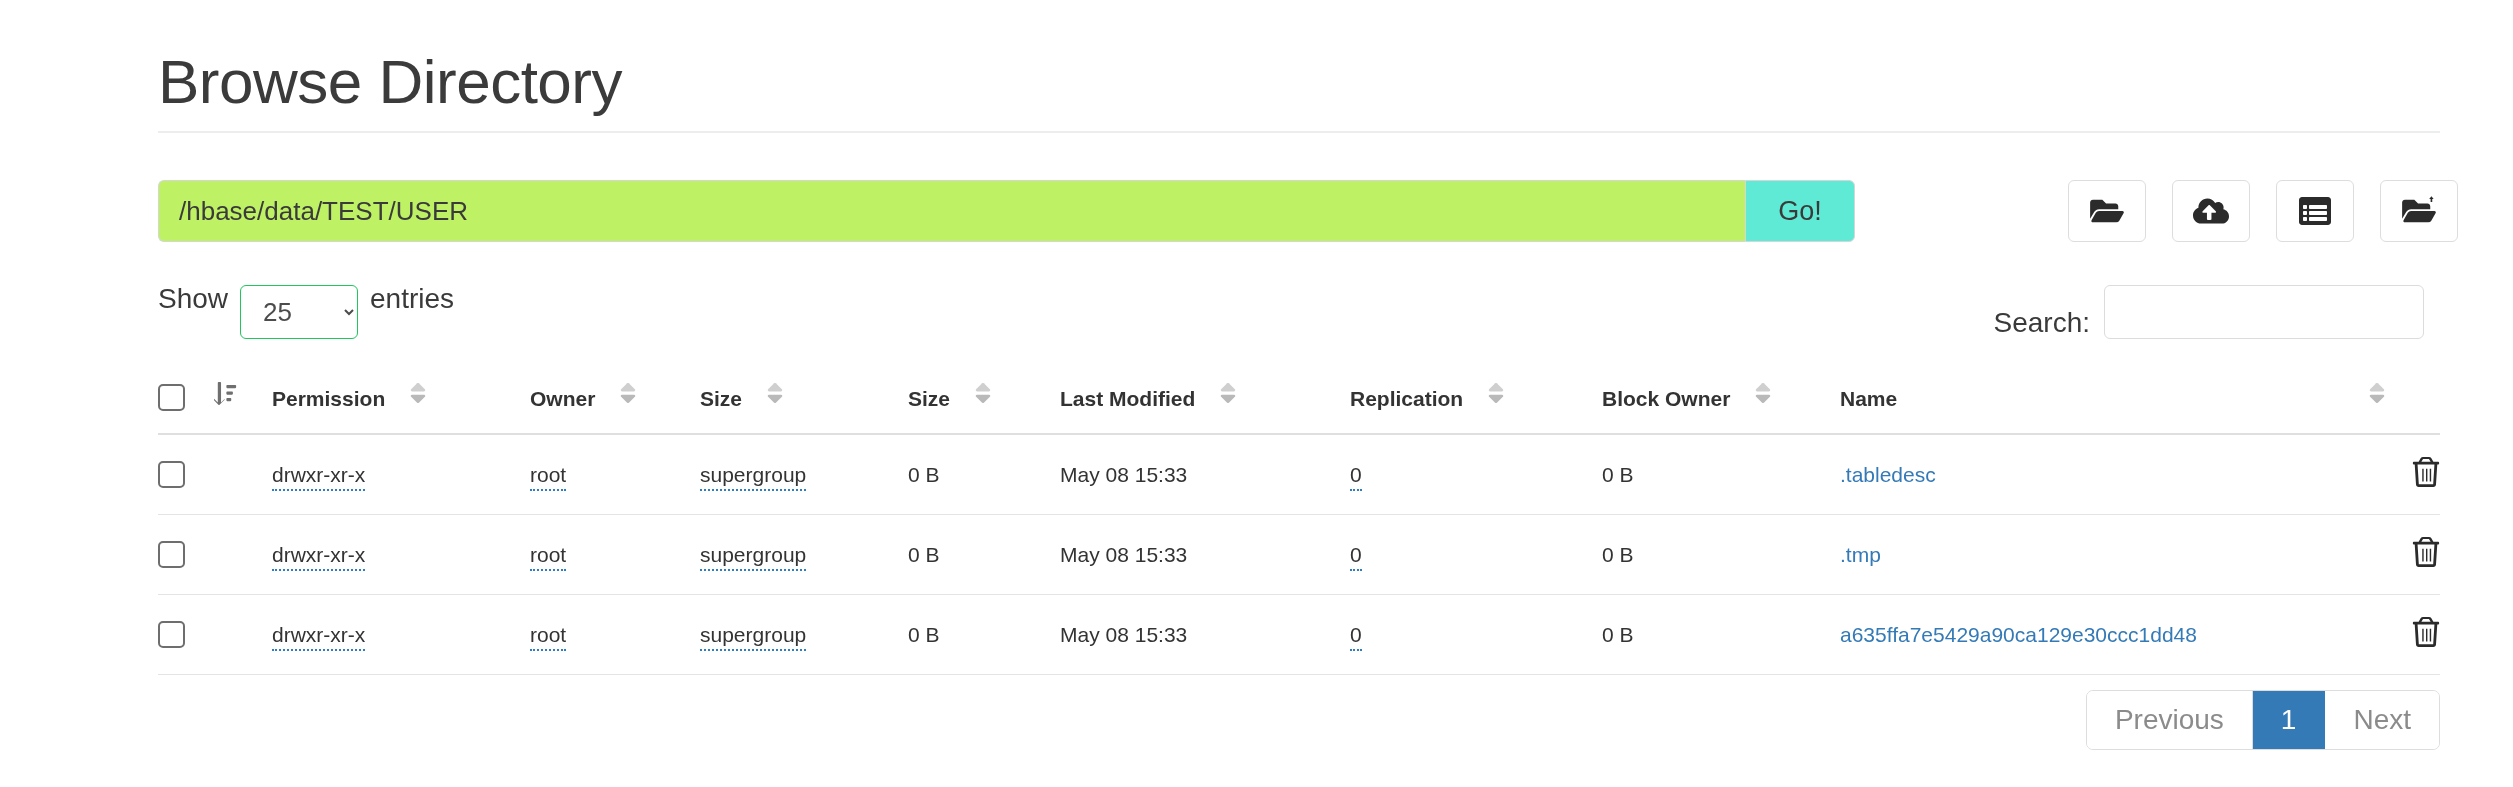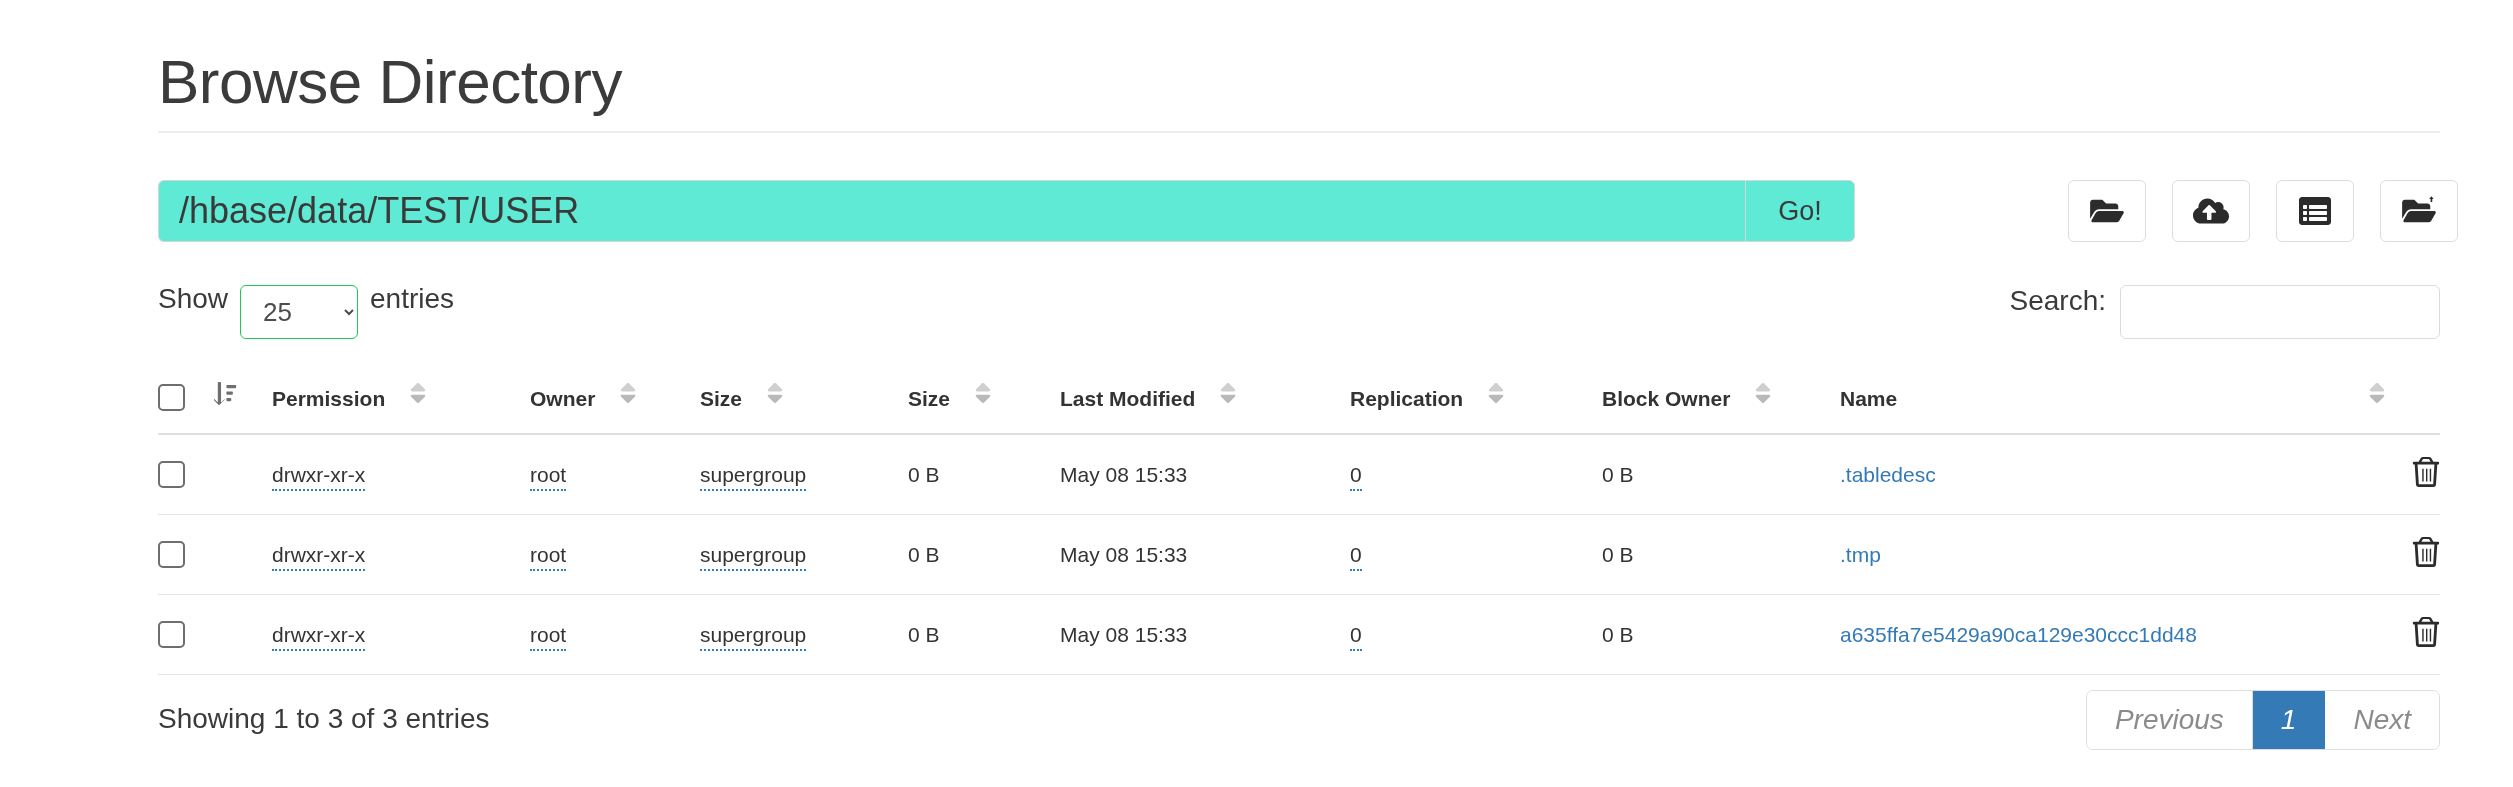--- a/index.html
+++ b/index.html
@@ -42,24 +42,24 @@
     width: 1697px; height: 62px;
     display: flex;
   }
   .path-input {
     flex: 1 1 auto;
     height: 62px;
     border: 1px solid #d6d6d6;
     border-right: none;
     border-radius: 6px 0 0 6px;
     padding: 0 20px;
-    font-size: 36px;
+    font-size: 26px;
     font-family: "Liberation Sans", sans-serif;
     color: #3a3a3a;
-    background: #5eead4;
+    background: #bef264;
     outline: none;
   }
   .go-btn {
     width: 110px; height: 62px;
     border: 1px solid #d6d6d6;
     border-radius: 0 6px 6px 0;
     background: #5eead4;
     color: #3a3a3a;
     font-size: 27px;
     font-family: "Liberation Sans", sans-serif;
@@ -106,22 +106,22 @@
     font-family: "Liberation Sans", sans-serif;
     color: #4c4c4c;
     border: 1px solid #22c55e;
     border-radius: 6px;
     background: #fff;
     padding-left: 18px;
     cursor: pointer;
   }
   .search-box {
     position: absolute;
-    right: 0; top: 0;
-    display: flex; align-items: flex-start;
+    right: 16px; top: 0;
+    display: flex; align-items: flex-end;
     font-size: 28px; color: #3a3a3a;
   }
   .search-input {
     margin-left: 14px;
     width: 320px; height: 54px;
     border: 1px solid #dcdcdc;
     border-radius: 6px;
     font-size: 26px;
     font-family: "Liberation Sans", sans-serif;
     padding: 0 12px;
@@ -201,21 +201,20 @@
     color: #3a3a3a;
   }
   .pagination {
     position: absolute;
     right: 73px; top: 690px;
     display: flex;
     border: 1px solid #dddddd;
     border-radius: 7px;
     overflow: hidden;
     height: 60px;
-    font-style: italic;
   }
   .pagination .pg {
     display: flex; align-items: center; justify-content: center;
     padding: 0 28px;
     font-size: 28px;
     color: #8b8b8b;
     background: #ffffff;
     cursor: pointer;
     border-right: 1px solid #dddddd;
   }
@@ -422,19 +421,18 @@
           <td class="col-block"><span>0 B</span></td>
           <td class="col-name"><a class="name-link">a635ffa7e5429a90ca129e30ccc1dd48</a></td>
           <td class="col-trash"><button class="trash-btn"><span><svg width="28" height="30" viewBox="0 0 448 512" fill="#2b2b2b">
                   <path d="M432 80h-82.4l-34-56.7A48 48 0 0 0 274.4 0H173.6a48 48 0 0 0-41.2 23.3L98.4 80H16A16 16 0 0 0 0 96v16a16 16 0 0 0 16 16h16l21.2 339a48 48 0 0 0 47.9 45h245.8a48 48 0 0 0 47.9-45L416 128h16a16 16 0 0 0 16-16V96a16 16 0 0 0-16-16zM173.6 32h100.8l28.8 48H144.8zM346.9 464H101.1L80.1 128h287.8z"></path>
                   <path d="M160 200h24v216h-24zM224 200h24v216h-24zM288 200h24v216h-24z"></path>
                 </svg></span></button></td>
         </tr>
       </tbody>
   </table>
 
-  <div class="table-info">Showing 1 to 3 of 3 entries</div>
   <div class="pagination">
     <div class="pg">Previous</div>
     <div class="pg active">1</div>
     <div class="pg">Next</div>
   </div>
 </div>
 
 </body></html>

